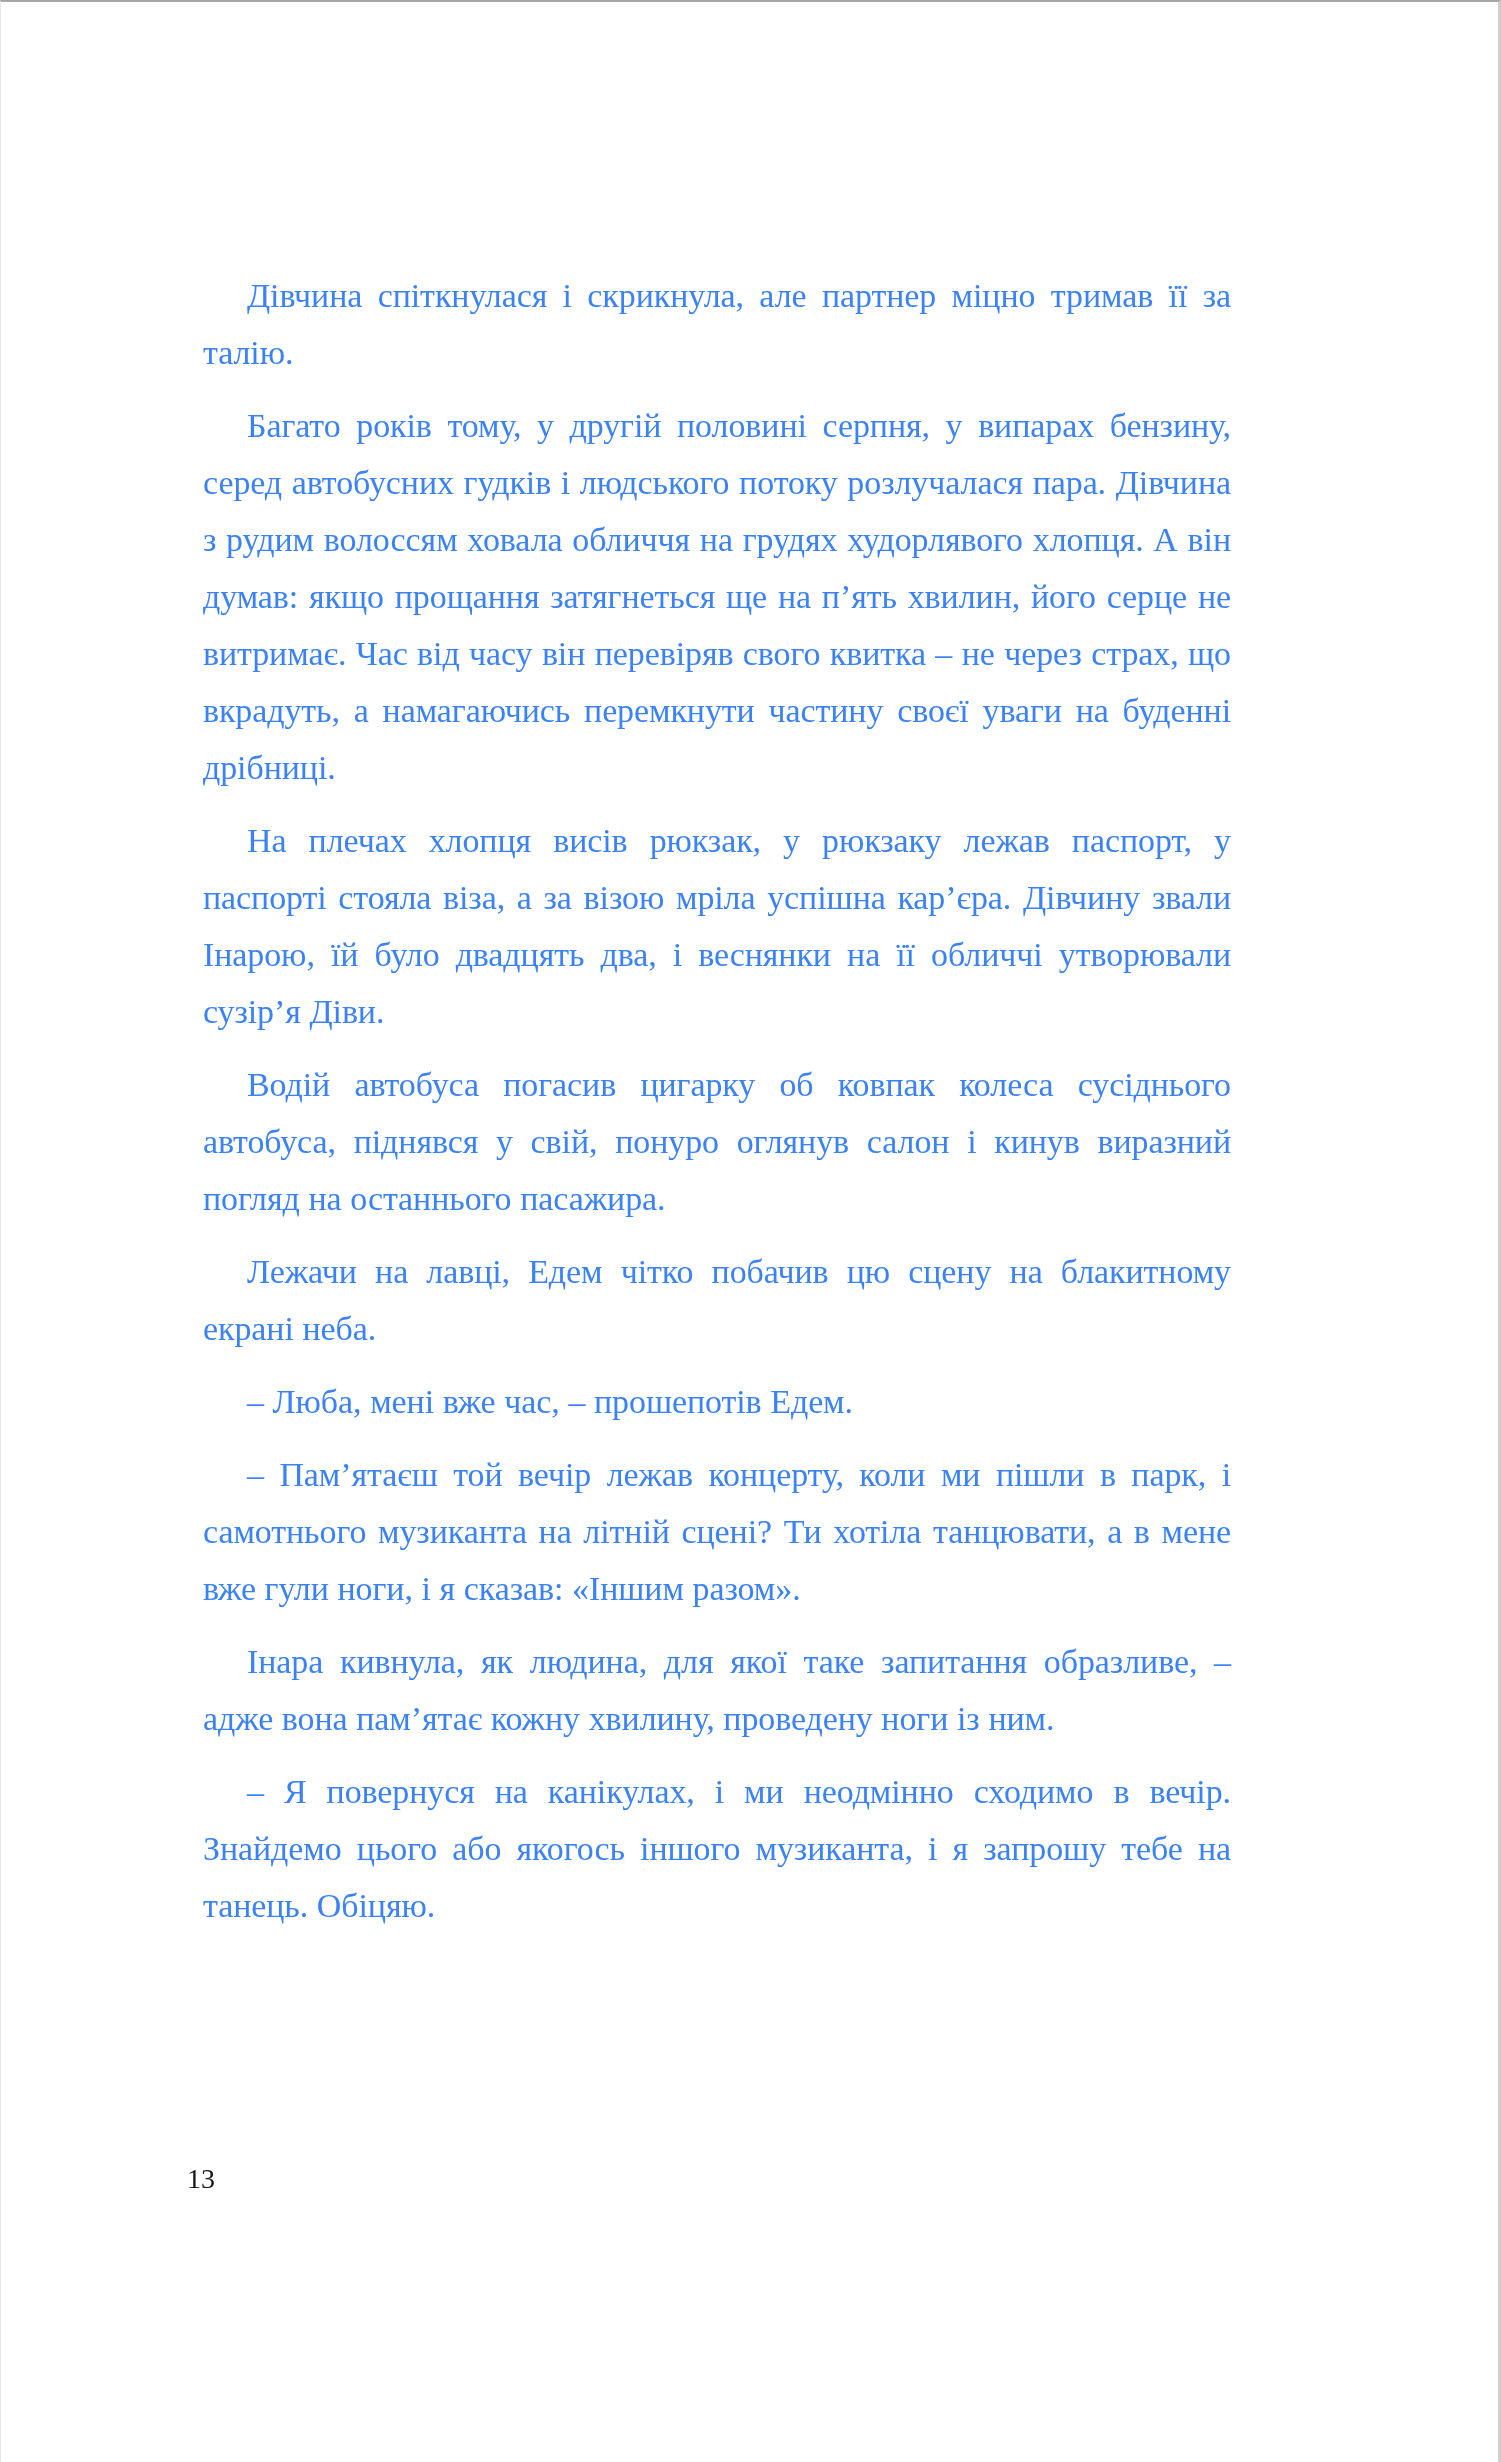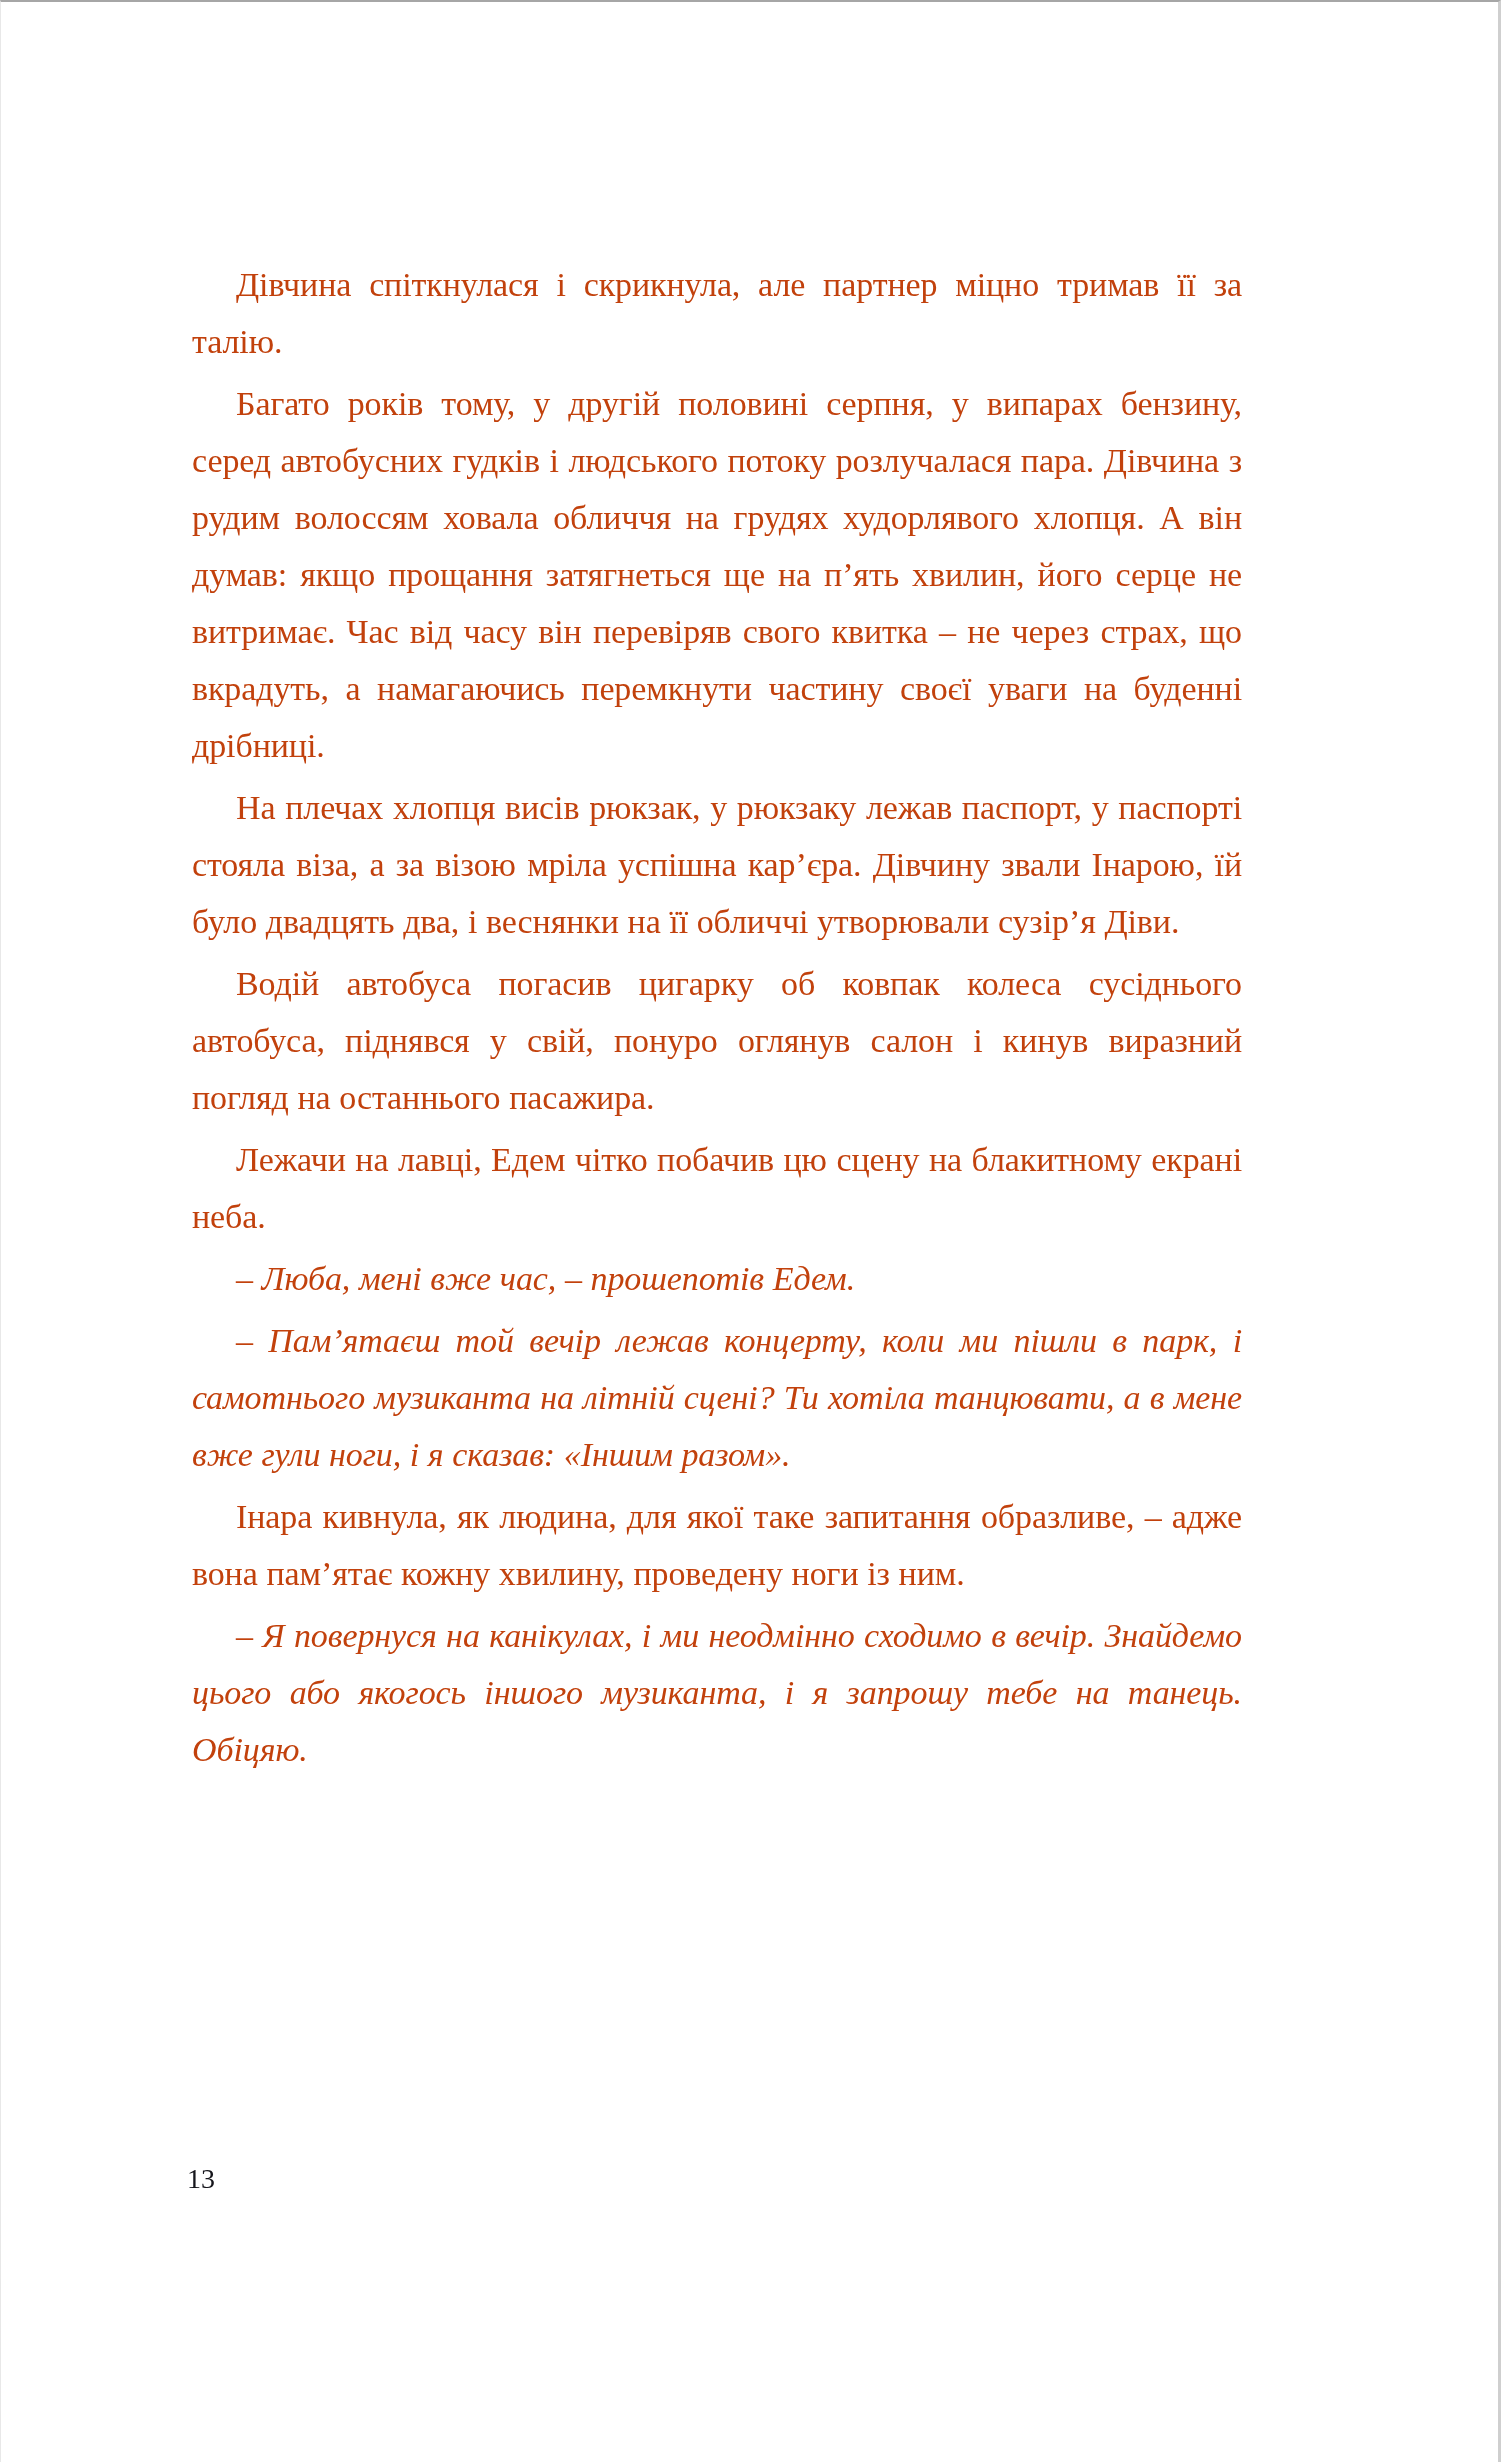--- a/index.html
+++ b/index.html
@@ -31,37 +31,36 @@
 
   
   .text-column {
     position: absolute;
     left: 186px;
     top: 249px;
     width: 1060px;
   }
 
   .para {
-    margin: 5px;
+    margin: 16px;
     padding: 0;
     text-align: justify;
     text-justify: inter-word;
     font-size: 34px;
     line-height: 57px;
-    color: #c2410c;
+    color: #3b82f6;
     text-indent: 44px;
     letter-spacing: -0.1px;
     word-spacing: 0.3px;
     hyphens: manual;
   }
 
   
   .para.dialogue {
     text-indent: 44px;
-    font-style: italic;
   }
 
   .page-number {
     position: absolute;
     left: 186px;
     top: 2160px;
     width: 1060px;
     font-size: 28px;
     line-height: 34px;
     color: #16161c;

